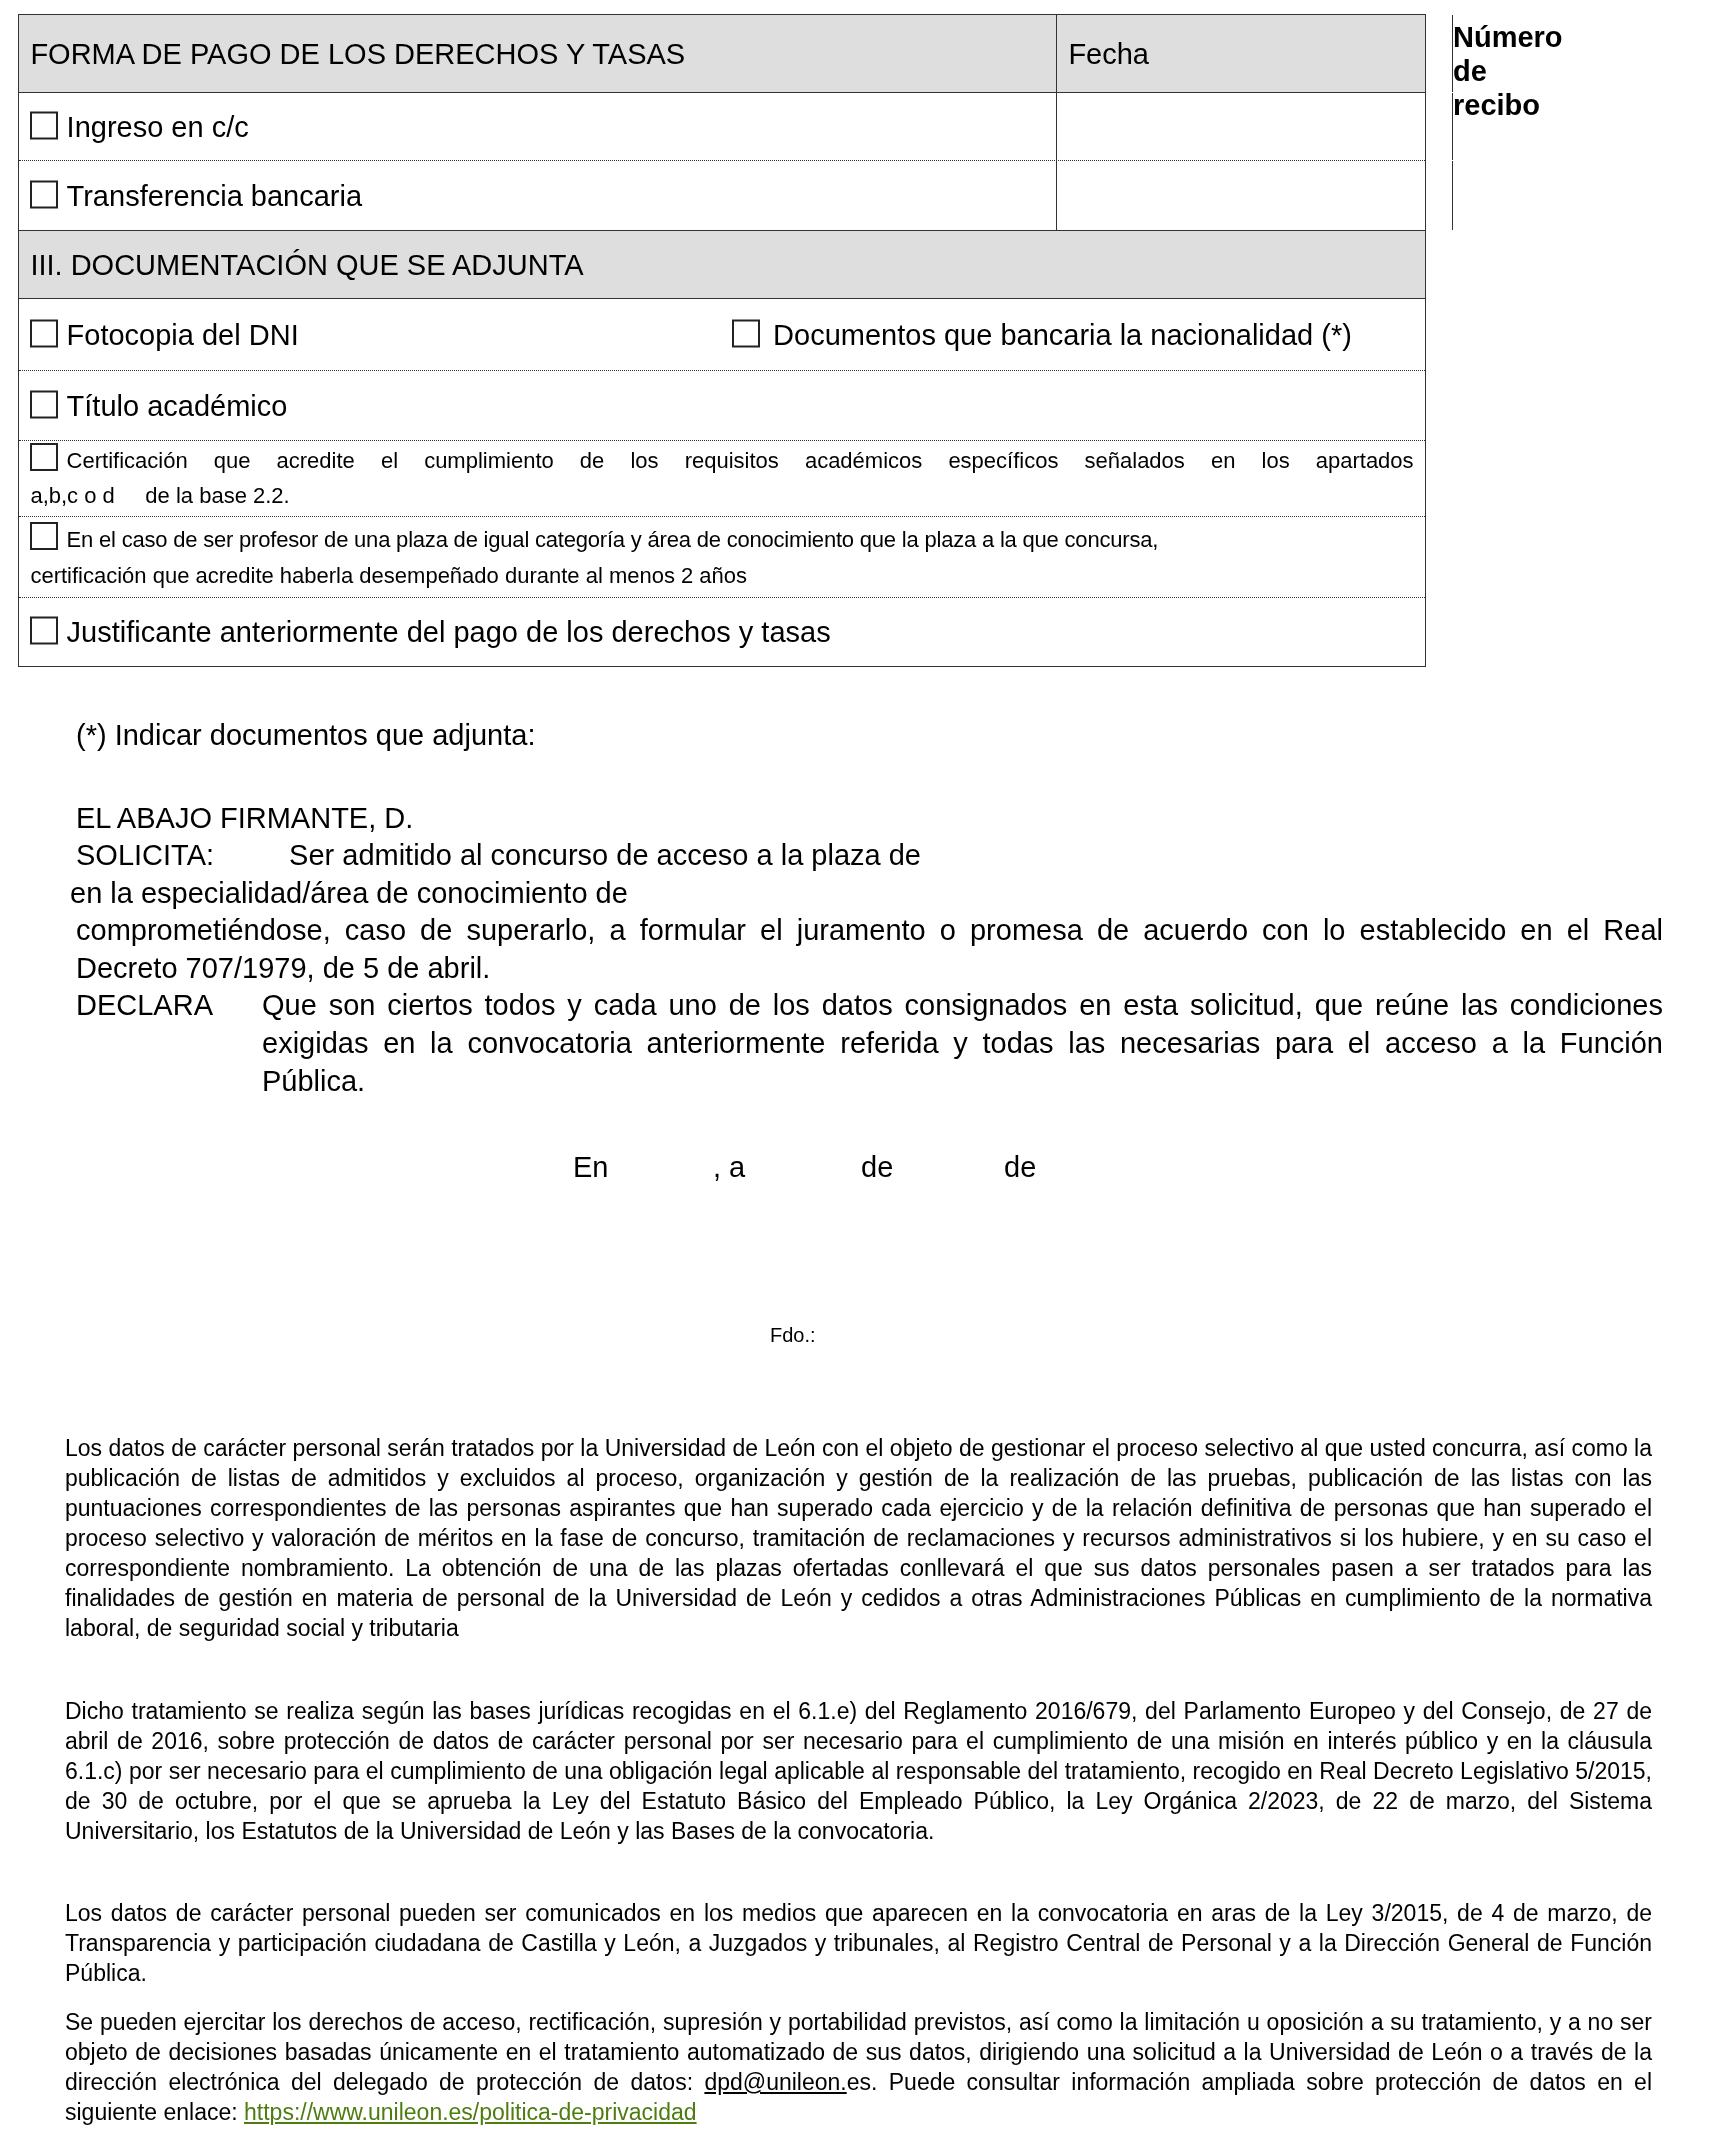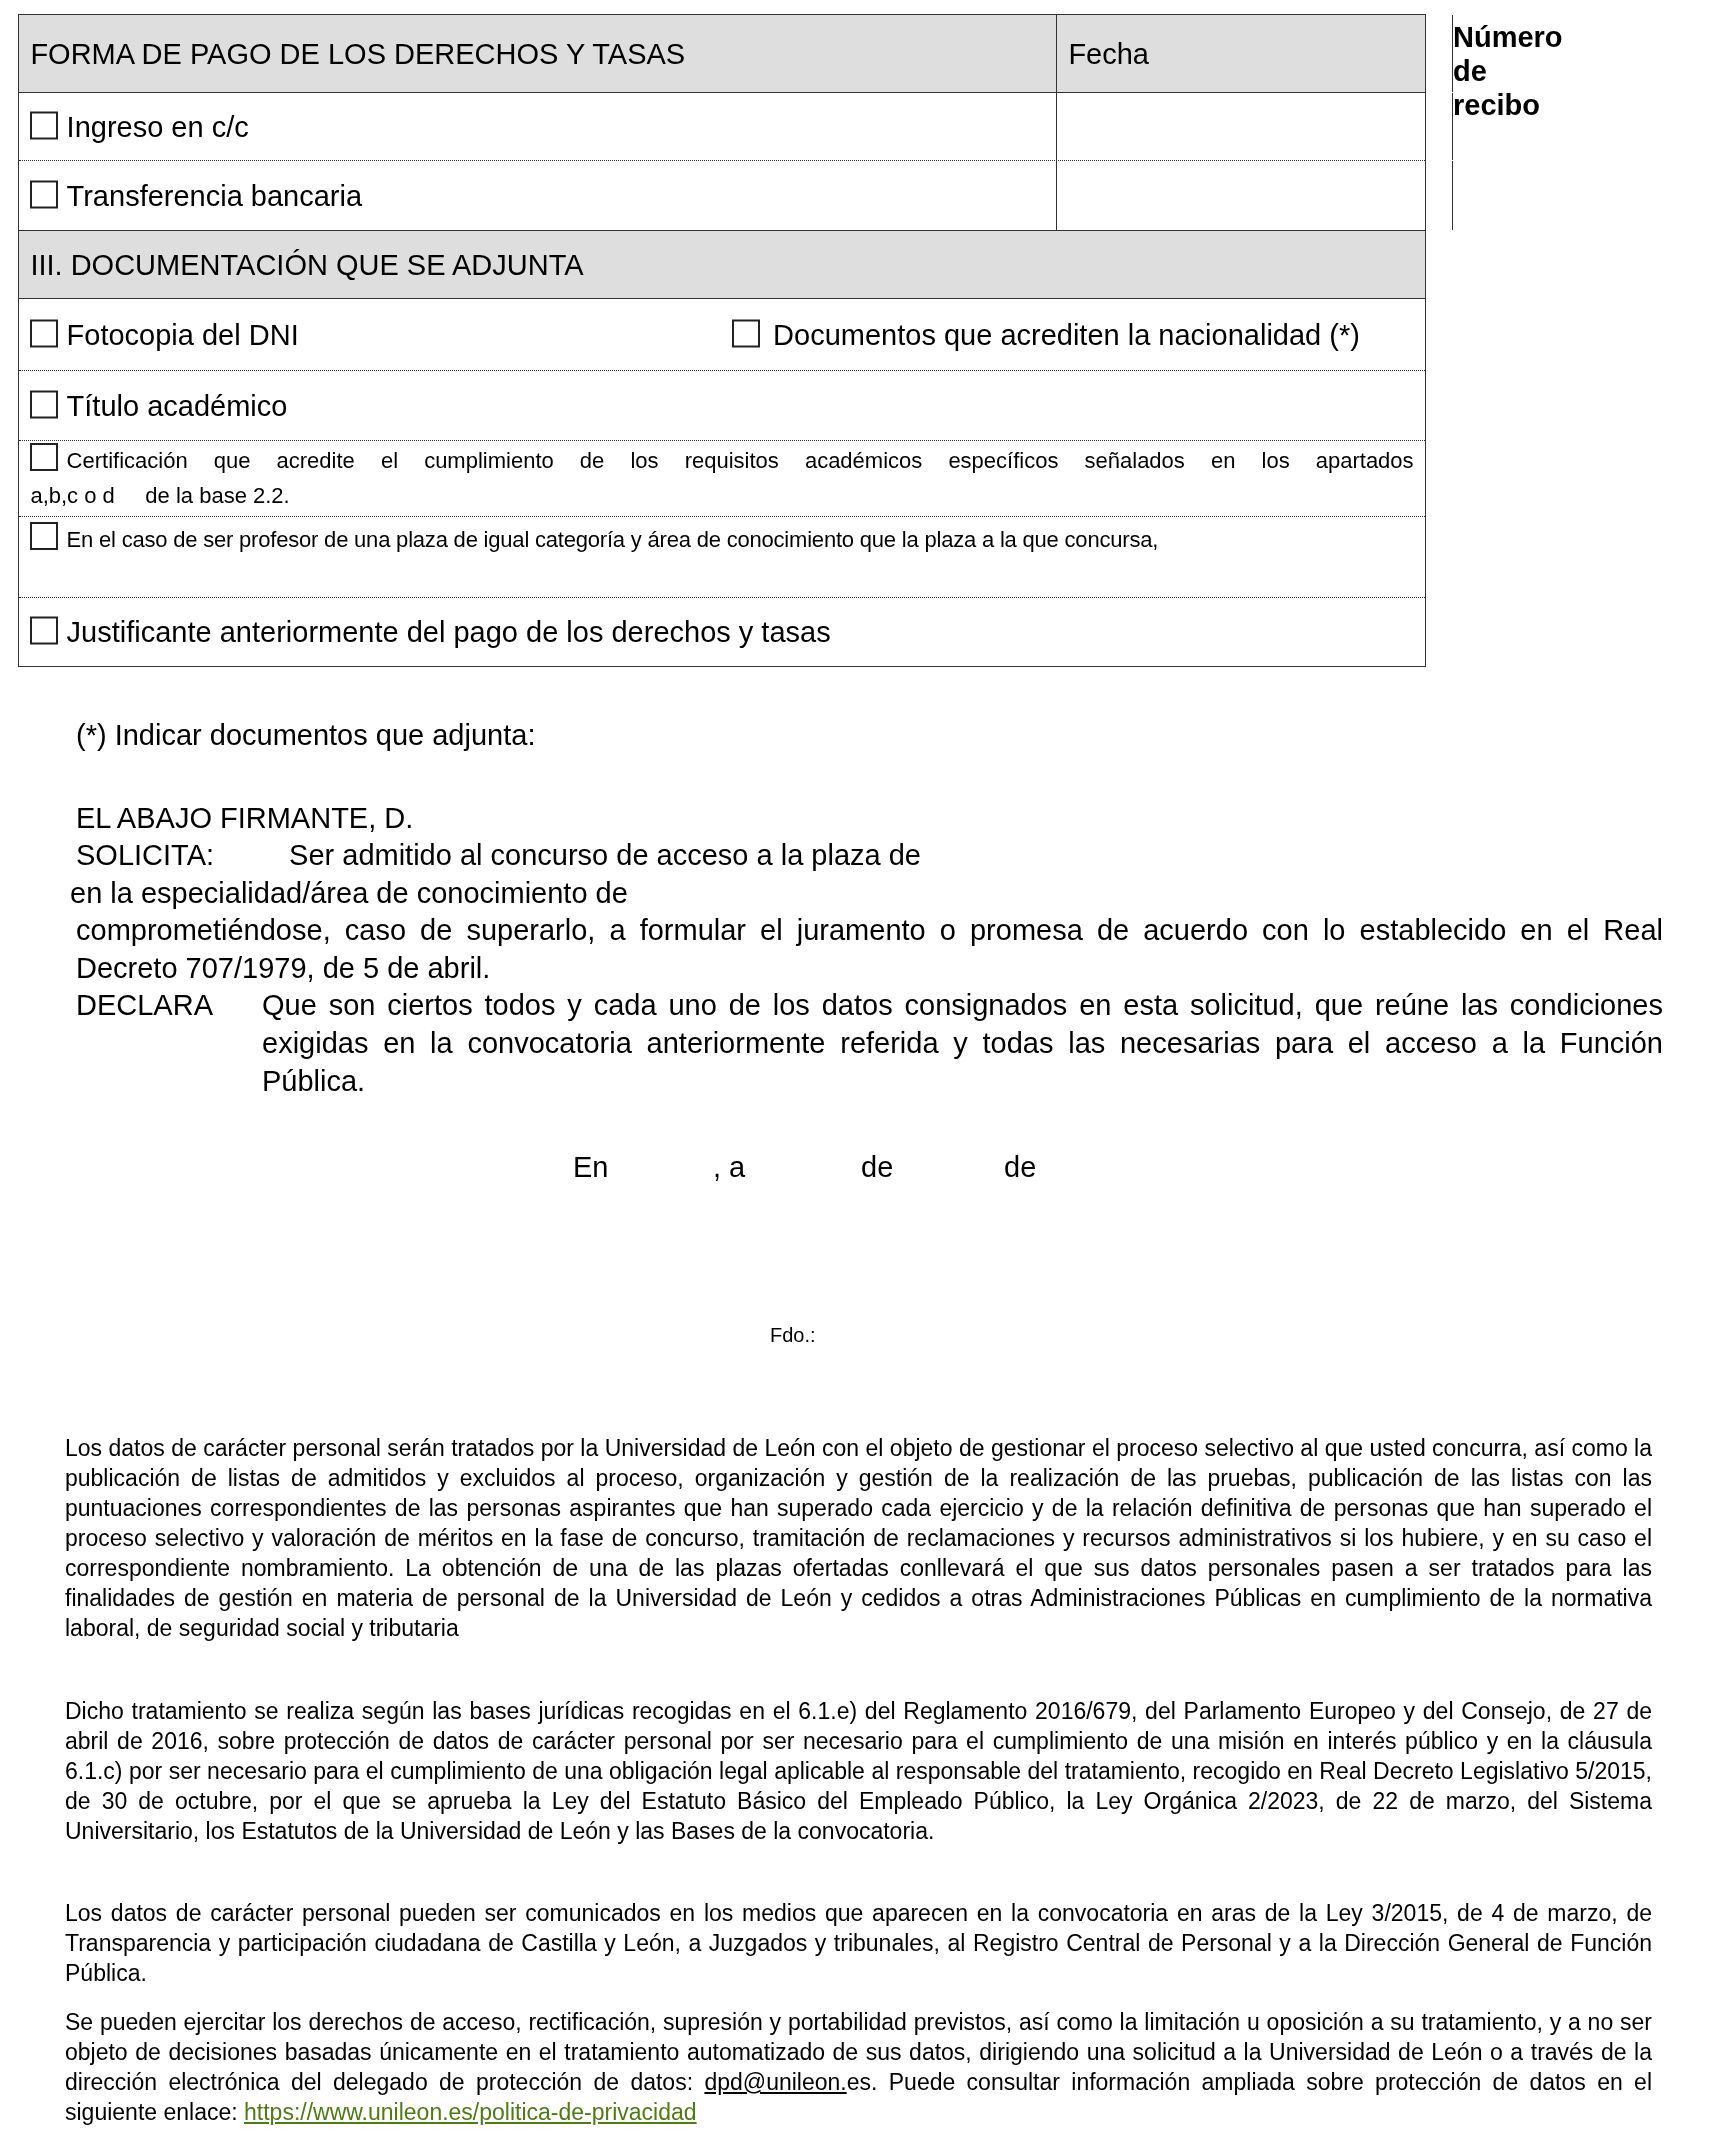--- a/index.html
+++ b/index.html
@@ -72,40 +72,41 @@
 
   <div class="row solid gray" style="height:68px;">
     <span class="single txt">III. DOCUMENTACIÓN QUE SE ADJUNTA</span>
   </div>
 
   <div class="row" style="height:72px;">
     <span class="single txt">
       <span class="cb"></span><span>Fotocopia del DNI</span>
     </span>
     <span class="single txt" style="left:713px;">
-      <span class="cb"></span><span style="margin-left:4.9px;">Documentos que acrediten la nacionalidad (*)</span>
+      <span class="cb"></span><span style="margin-left:4.9px;">Documentos que bancaria la nacionalidad (*)</span>
     </span>
   </div>
 
   <div class="row" style="height:70px;">
     <span class="single txt">
       <span class="cb"></span><span>Título académico</span>
     </span>
   </div>
 
   <div class="row" style="height:76px;">
     <div class="multi" style="top:1.6px;">
       <div style="white-space:nowrap; text-align-last:justify;"><span class="cb"></span><span>Certificación que acredite el cumplimiento de los requisitos académicos específicos señalados en los apartados</span></div>
       <div style="white-space:pre; line-height:33px;">a,b,c o d     de la base 2.2.</div>
     </div>
   </div>
 
   <div class="row" style="height:81px;">
     <div class="multi" style="top:4.9px;">
       <div style="white-space:nowrap; letter-spacing:-0.2px;"><span class="cb"></span><span>En el caso de ser profesor de una plaza de igual categoría y área de conocimiento que la plaza a la que concursa,</span></div>
+      <div style="white-space:nowrap; line-height:36px;">certificación que acredite haberla desempeñado durante al menos 2 años</div>
     </div>
   </div>
 
   <div class="row last" style="height:68px;">
     <span class="single txt">
       <span class="cb"></span><span>Justificante anteriormente del pago de los derechos y tasas</span>
     </span>
   </div>
 </div>
 

